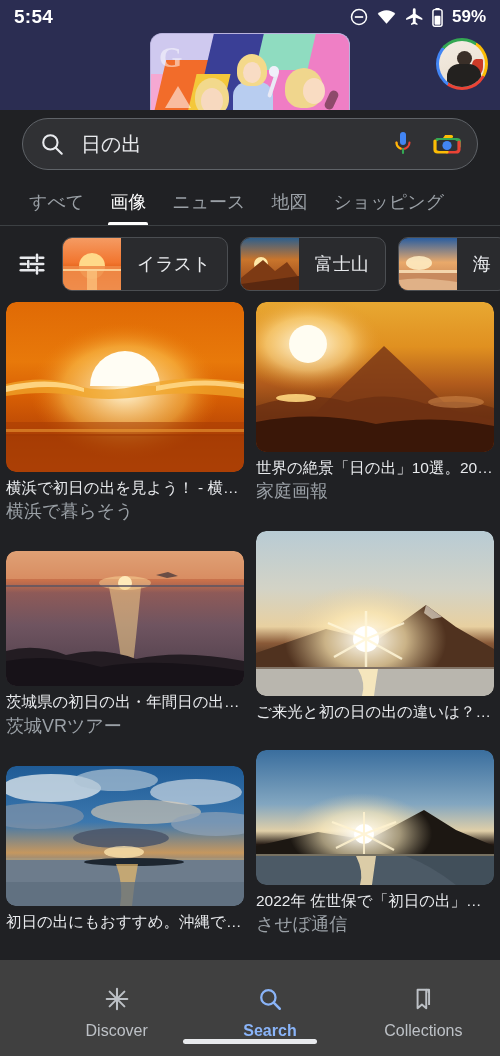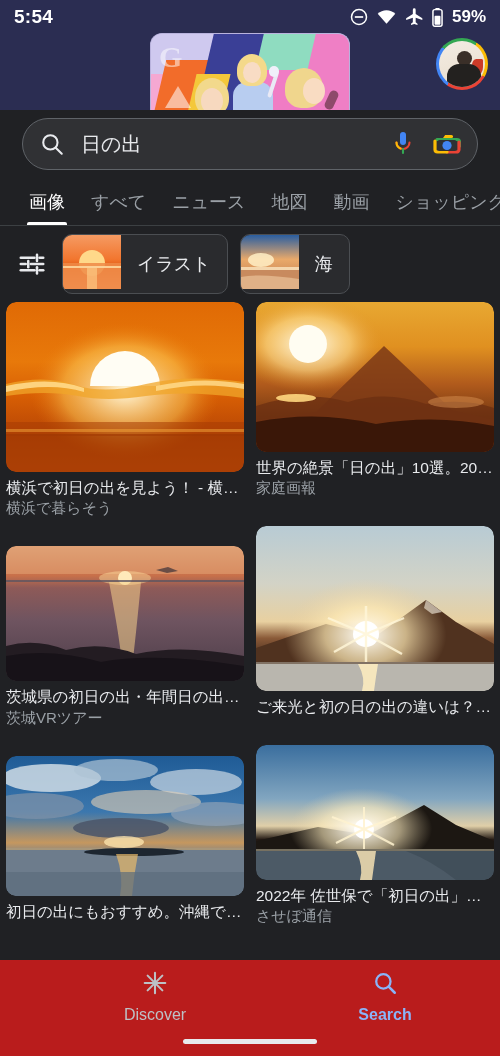--- a/index.html
+++ b/index.html
@@ -96,41 +96,41 @@
   .tab.active { color: #ffffff; }
   .tab.active::after {
     content: ""; position: absolute; left: 11px; right: 11px; bottom: 0;
     height: 3px; background: #ffffff; border-radius: 2px 2px 0 0;
   }
 
   
   .chips { display: flex; align-items: center; gap: 12px; padding: 10px 0 10px 14px; height: 76px; overflow: hidden; }
   .chip-filter-btn { flex: 0 0 36px; width: 36px; height: 36px; display: flex; align-items: center; justify-content: center; }
   .chip {
-    flex: 0 0 auto; height: 60px; display: flex; align-items: center;
+    flex: 0 0 auto; height: 54px; display: flex; align-items: center;
     background: #2a2b2e; border: 1px solid #4b4e52; border-radius: 10px; overflow: hidden; justify-content: center;
   }
   .chip-thumb { width: 58px; height: 100%; flex: 0 0 58px; }
   .chip-label { padding: 0 16px; color: #e8eaed; font-size: 18px; white-space: nowrap; }
 
   
   .results { position: relative; padding: 0 6px; }
   .col { position: absolute; top: 0; width: 238px; }
   .col-left { left: 6px; }
   .col-right { left: 256px; }
   .card { margin-bottom: 10px; }
   .card-img { width: 100%; border-radius: 10px; overflow: hidden; display: block; }
   .card-title { color: #e8eaed; font-size: 15.5px; line-height: 1.25; margin: 6px 0 2px 0;
     white-space: nowrap; overflow: hidden; text-overflow: ellipsis; }
-  .card-src { color: #9aa0a6; font-size: 15px; white-space: nowrap; overflow: hidden; text-overflow: ellipsis; }
+  .card-src { color: #9aa0a6; font-size: 18px; white-space: nowrap; overflow: hidden; text-overflow: ellipsis; }
 
   
   .bottomnav {
     position: absolute; left: 0; bottom: 0; width: 500px; height: 96px;
-    background: #b91c1c; display: flex; align-items: flex-start; padding-top: 10px; padding-left: 40px;
+    background: #404040; display: flex; align-items: center; padding-top: 10px; padding-left: 40px;
   }
   .navitem { flex: 1; display: flex; flex-direction: column; align-items: center; gap: 6px; }
   .navlabel { font-size: 16px; color: #bdc1c6; }
   .navitem.active .navlabel { color: #8ab4f8; font-weight: 700; }
   .gesture-bar { position: absolute; left: 50%; transform: translateX(-50%); bottom: 12px;
     width: 134px; height: 5px; border-radius: 3px; background: #e8eaed; }
   .masker { position:absolute; left:0; bottom:96px; width:500px; height:6px; background:#202124; }
 </style>
 </head>
 <body>
@@ -226,25 +226,24 @@
           <path d="M26 12v7.5a2.5 2.5 0 0 1-2.5 2.5H14" fill="none" stroke="#ea4335" stroke-width="3.2" stroke-linecap="round"></path>
           <path d="M14 22H4.5A2.5 2.5 0 0 1 2 19.5V11" fill="none" stroke="#fbbc05" stroke-width="3.2" stroke-linecap="round"></path>
           <rect x="4.5" y="10" width="19" height="11" rx="2" fill="#303134"></rect>
           <circle cx="14" cy="15.5" r="4.6" fill="#4285f4"></circle>
         </svg>
       </span>
     </div>
   </div>
 
   <div class="tabs">
+    <div class="tab">すべて</div>
     <div class="tab active">画像</div>
-    <div class="tab">すべて</div>
     <div class="tab">ニュース</div>
     <div class="tab">地図</div>
-    <div class="tab">動画</div>
     <div class="tab">ショッピング</div>
   </div>
 
   <div class="chips">
     <div class="chip-filter-btn">
       <svg width="30" height="30" viewBox="0 0 24 24">
         <line x1="3" y1="7" x2="14" y2="7" stroke="#e8eaed" stroke-width="2" stroke-linecap="round"></line>
         <line x1="18" y1="7" x2="21" y2="7" stroke="#e8eaed" stroke-width="2" stroke-linecap="round"></line>
         <line x1="3" y1="12" x2="7" y2="12" stroke="#e8eaed" stroke-width="2" stroke-linecap="round"></line>
         <line x1="11" y1="12" x2="21" y2="12" stroke="#e8eaed" stroke-width="2" stroke-linecap="round"></line>
@@ -270,20 +269,38 @@
           <rect width="58" height="54" fill="url(#cg1)"></rect>
           <circle cx="29" cy="28" r="13" fill="#ffd98a"></circle>
           <rect y="28" width="58" height="26" fill="#ef8a46" opacity="0.85"></rect>
           <rect y="31" width="58" height="2" fill="#ffe0a8" opacity="0.8"></rect>
           <rect x="24" y="33" width="10" height="21" fill="#ffd18a" opacity="0.6"></rect>
         </svg>
       </span>
       <span class="chip-label">イラスト</span>
     </div>
 
+    <div class="chip">
+      <span class="chip-thumb">
+        <svg width="58" height="54" viewBox="0 0 58 54" preserveAspectRatio="none">
+          <defs>
+              <linearGradient id="cg2" x1="0" y1="0" x2="0" y2="1">
+            <stop offset="0%" stop-color="#2e5f8c"></stop>
+                <stop offset="40%" stop-color="#c9752c"></stop>
+            <stop offset="100%" stop-color="#8a3c16"></stop>
+              </linearGradient>
+            </defs>
+          <rect width="58" height="54" fill="url(#cg2)"></rect>
+          <circle cx="20" cy="26" r="7" fill="#ffe9a8"></circle>
+          <path d="M0 40 L22 22 L34 33 L46 24 L58 40 L58 54 L0 54 Z" fill="#7d3a14"></path>
+          <path d="M0 46 L58 38 L58 54 L0 54 Z" fill="#5a2810"></path>
+        </svg>
+      </span>
+      <span class="chip-label">富士山</span>
+    </div>
 
     <div class="chip">
       <span class="chip-thumb">
         <svg width="58" height="54" viewBox="0 0 58 54" preserveAspectRatio="none">
           <defs>
               <linearGradient id="cg3" x1="0" y1="0" x2="0" y2="1">
             <stop offset="0%" stop-color="#2a5ea0"></stop>
                 <stop offset="45%" stop-color="#e9a96a"></stop>
             <stop offset="100%" stop-color="#b9744a"></stop>
               </linearGradient>
@@ -524,16 +541,26 @@
     <div class="navitem active">
       <span>
         <svg width="26" height="26" viewBox="0 0 24 24">
             <circle cx="10.5" cy="10.5" r="6.6" fill="none" stroke="#8ab4f8" stroke-width="2.1"></circle>
             <line x1="15.4" y1="15.4" x2="21" y2="21" stroke="#8ab4f8" stroke-width="2.3" stroke-linecap="round"></line>
           </svg>
       </span>
       <span class="navlabel">Search</span>
     </div>
 
+    <div class="navitem">
+      <span>
+        <svg width="26" height="26" viewBox="0 0 24 24" fill="none" stroke="#bdc1c6" stroke-width="1.8" stroke-linejoin="round">
+          <path d="M7 3.5h8v17l-4-3.4-4 3.4z"></path>
+            <path d="M17 6.2V3.5"></path>
+            <path d="M15 3.5h2.6v14"></path>
+        </svg>
+      </span>
+      <span class="navlabel">Collections</span>
+    </div>
 
     <div class="gesture-bar"></div>
   </div>
 </div>
 
 </body></html>

